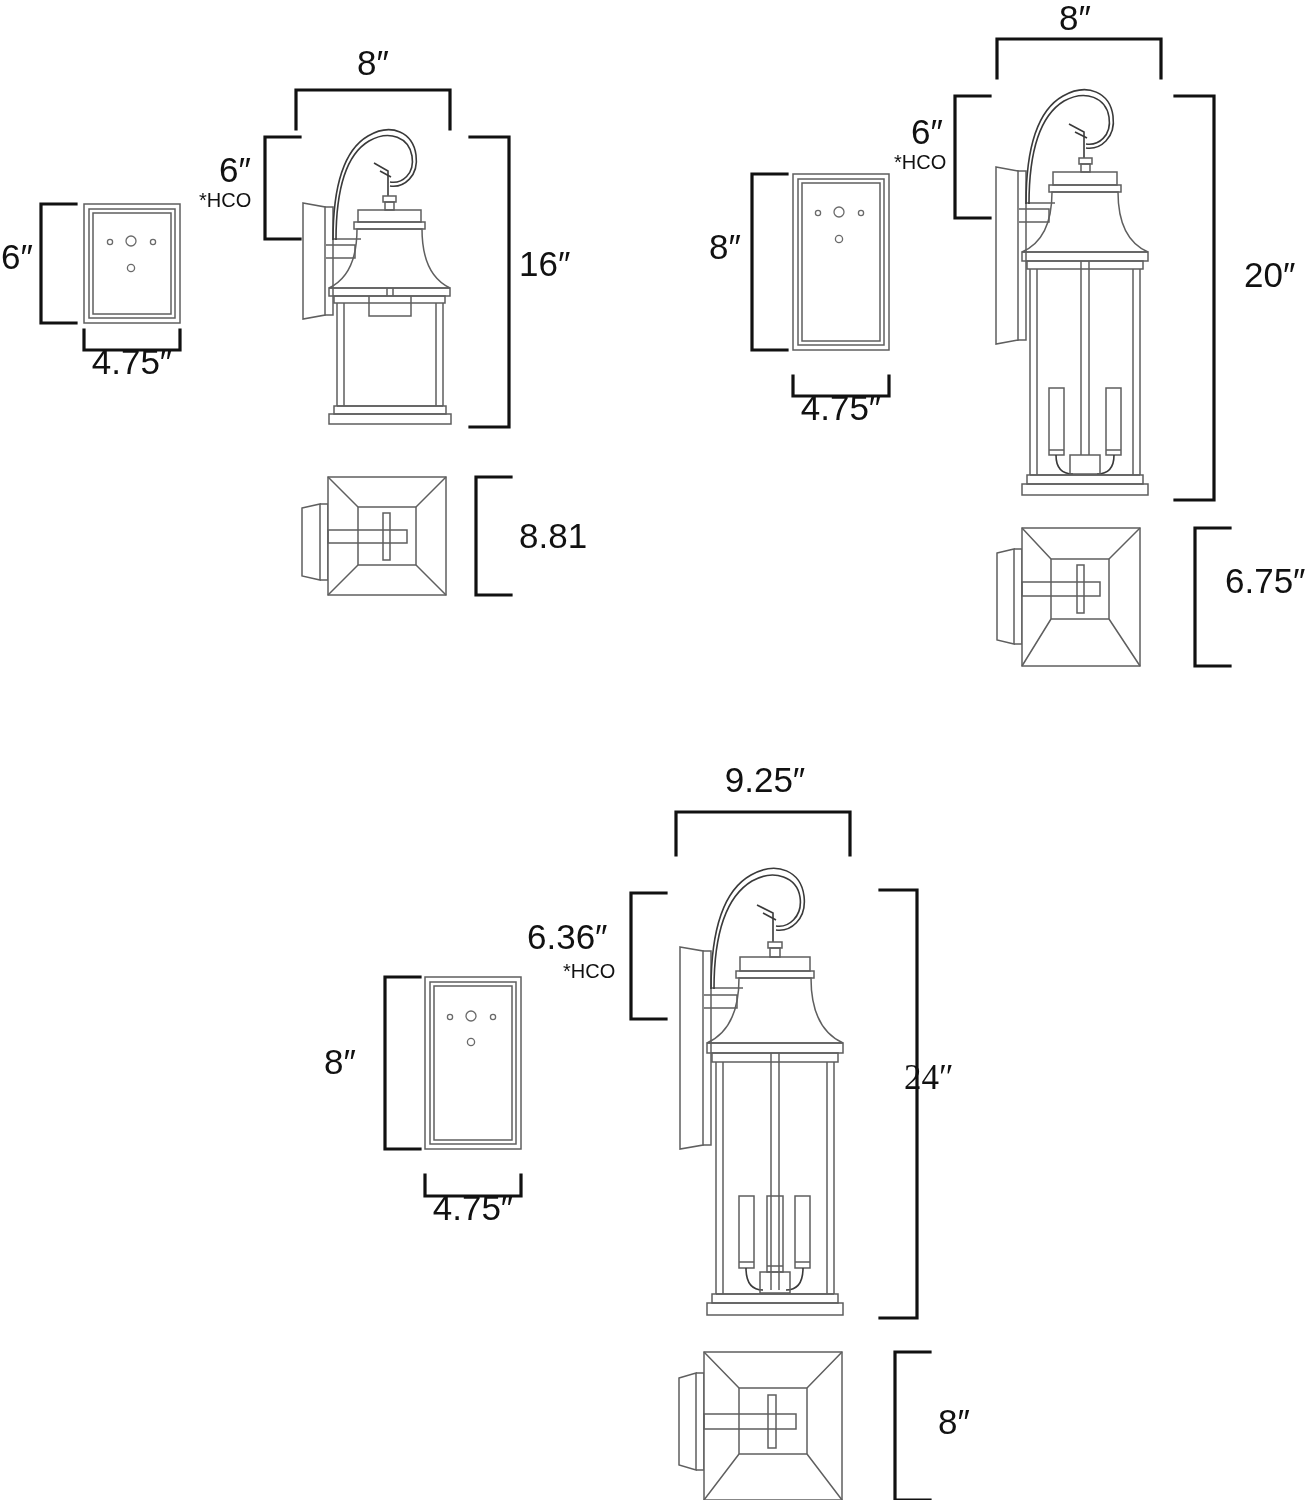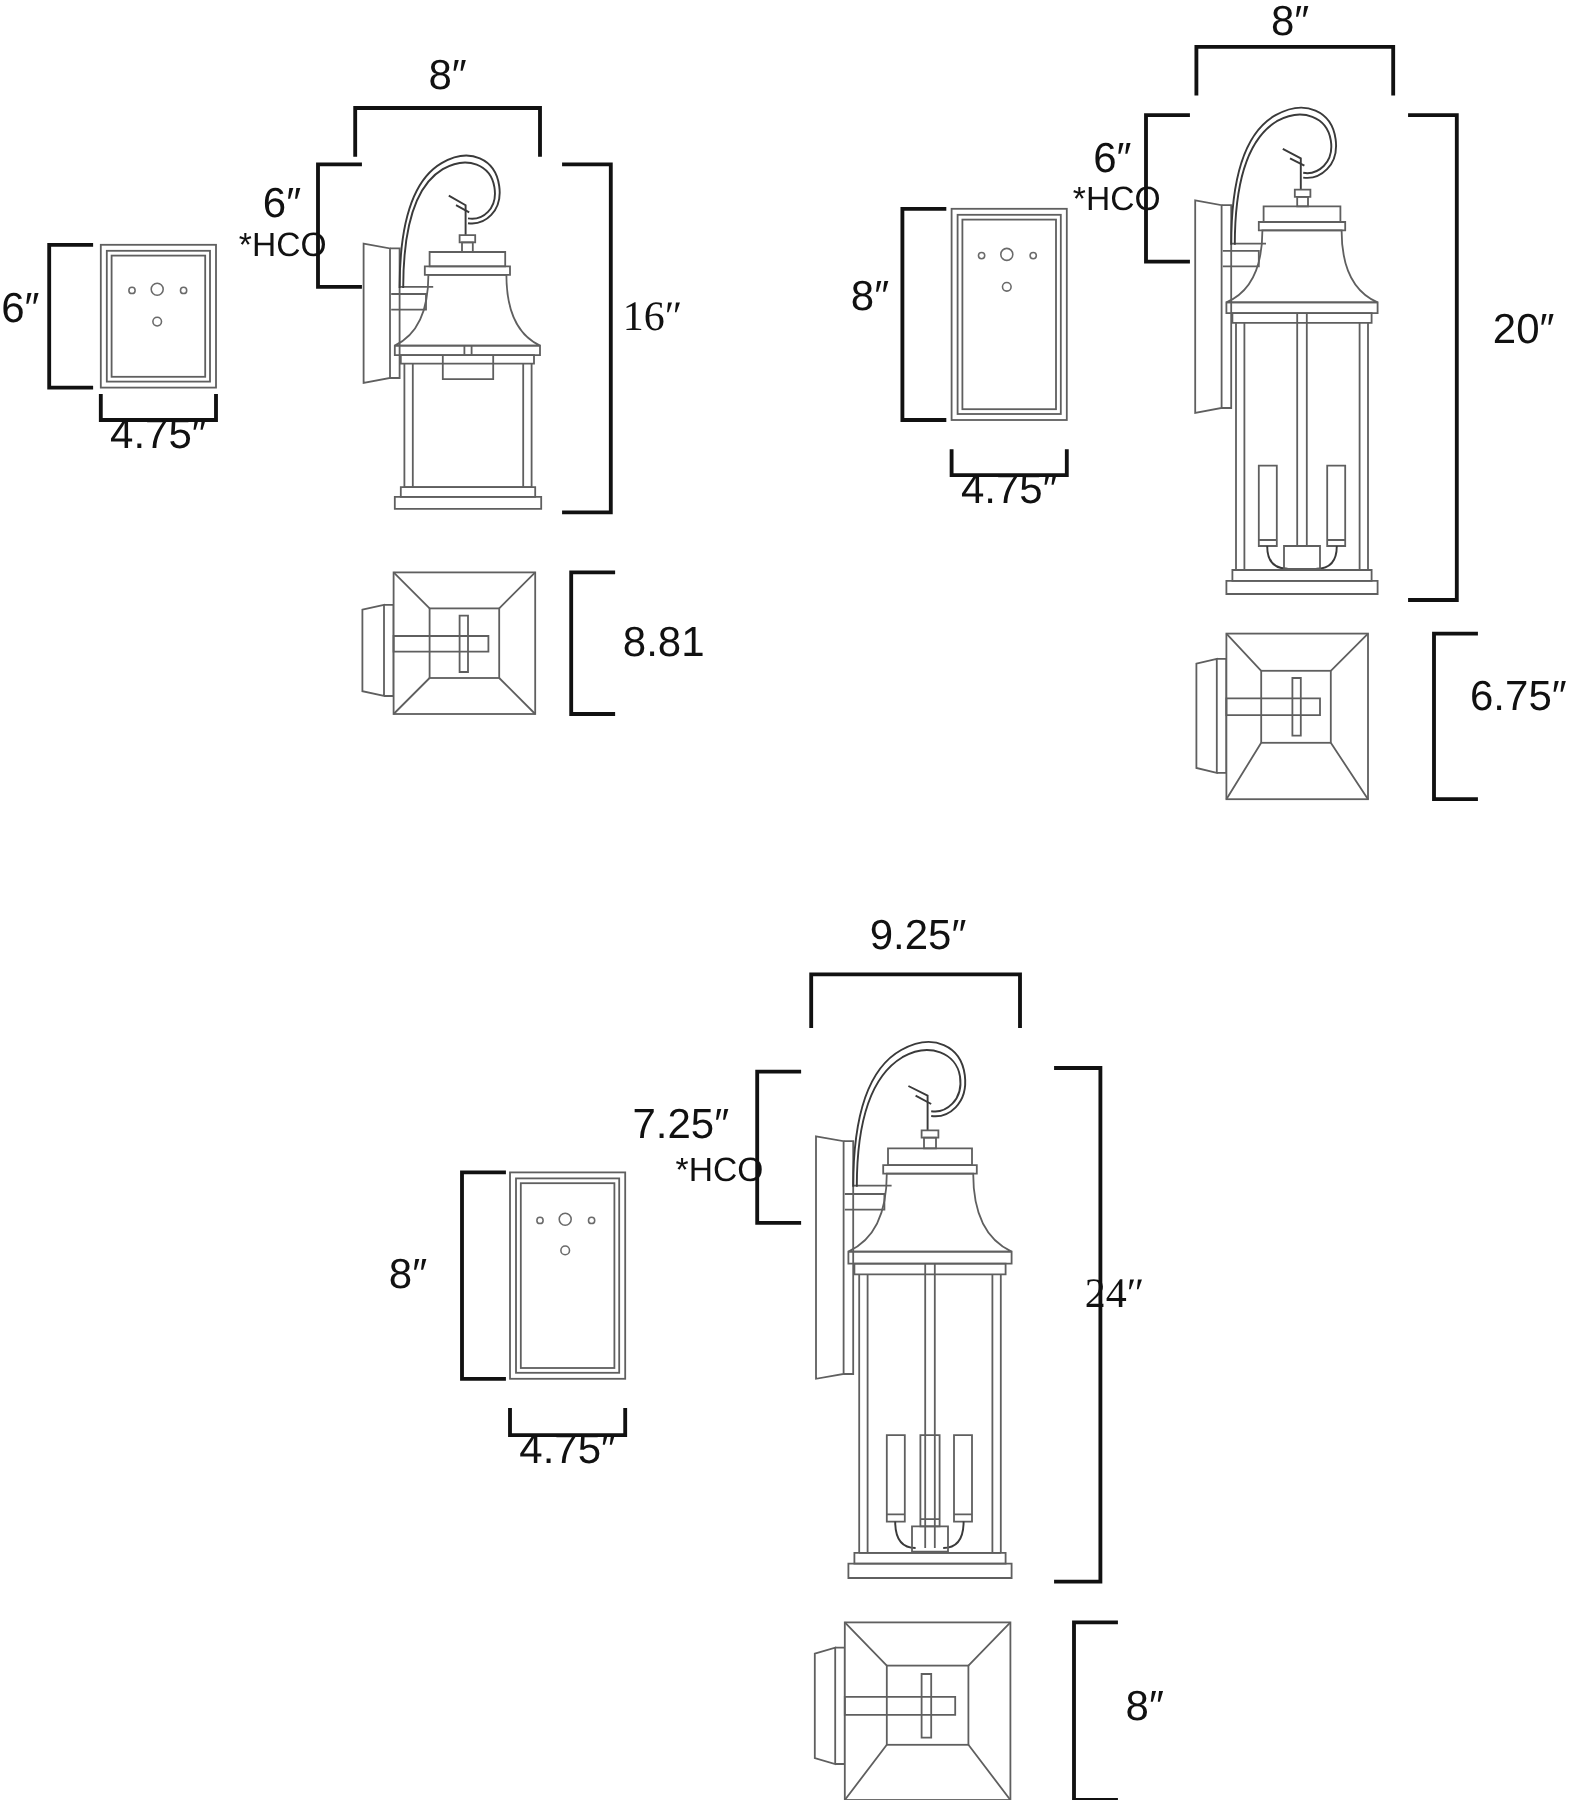--- a/index.html
+++ b/index.html
@@ -33,21 +33,21 @@
     font-family: "Liberation Sans", sans-serif;
     color: #111111;
     white-space: nowrap;
     line-height: 1;
     letter-spacing: 0px;
   }
   .dim-main {
     font-size: 35px;
   }
   .dim-hco {
-    font-size: 28px;
+    font-size: 20px;
     text-align: right;
   }
   .ctr { transform: translateX(-50%); }
 </style>
 </head>
 <body>
 
 <div class="sheet">
 
   <svg class="drawing" viewBox="0 0 1311 1500" xmlns="http://www.w3.org/2000/svg">
@@ -309,34 +309,34 @@
 
     <g>
       <path class="hv" d="M930,1352 L895,1352 M895,1352 L895,1500 M895,1500 L930,1500"></path>
     </g>
 
   </svg>
 
   <div class="dim-label dim-main ctr" style="left:373px; top:45px;">8″</div>
   <div class="dim-label dim-main" style="left:219px; top:152px;">6″</div>
   <div class="dim-label dim-hco" style="left:199px; top:190px;">*HCO</div>
-  <div class="dim-label dim-main" style="left:519px; top:246px;font-family:Liberation Serif, serif;">16″</div>
+  <div class="dim-label dim-main" style="left:519px; top:246px;">16″</div>
   <div class="dim-label dim-main" style="left:1px; top:239px;">6″</div>
   <div class="dim-label dim-main ctr" style="left:132px; top:344px;">4.75″</div>
   <div class="dim-label dim-main" style="left:519px; top:518px;">8.81</div>
 
   <div class="dim-label dim-main ctr" style="left:1075px; top:0px;">8″</div>
   <div class="dim-label dim-main" style="left:911px; top:114px;">6″</div>
   <div class="dim-label dim-hco" style="left:894px; top:152px;">*HCO</div>
   <div class="dim-label dim-main" style="left:1224px; top:257px;margin-left:20px;">20″</div>
   <div class="dim-label dim-main" style="left:709px; top:229px;">8″</div>
   <div class="dim-label dim-main ctr" style="left:841px; top:390px;">4.75″</div>
   <div class="dim-label dim-main" style="left:1225px; top:563px;">6.75″</div>
 
   <div class="dim-label dim-main ctr" style="left:765px; top:762px;">9.25″</div>
-  <div class="dim-label dim-main" style="left:527px; top:919px;">7.25″</div>
+  <div class="dim-label dim-main" style="left:527px; top:919px;">6.36″</div>
   <div class="dim-label dim-hco" style="left:563px; top:961px;">*HCO</div>
   <div class="dim-label dim-main" style="left:904px; top:1060px;font-family:Liberation Serif, serif;">24″</div>
   <div class="dim-label dim-main" style="left:324px; top:1044px;">8″</div>
   <div class="dim-label dim-main ctr" style="left:473px; top:1190px;">4.75″</div>
   <div class="dim-label dim-main" style="left:938px; top:1404px;">8″</div>
 
 </div>
 
 </body></html>

